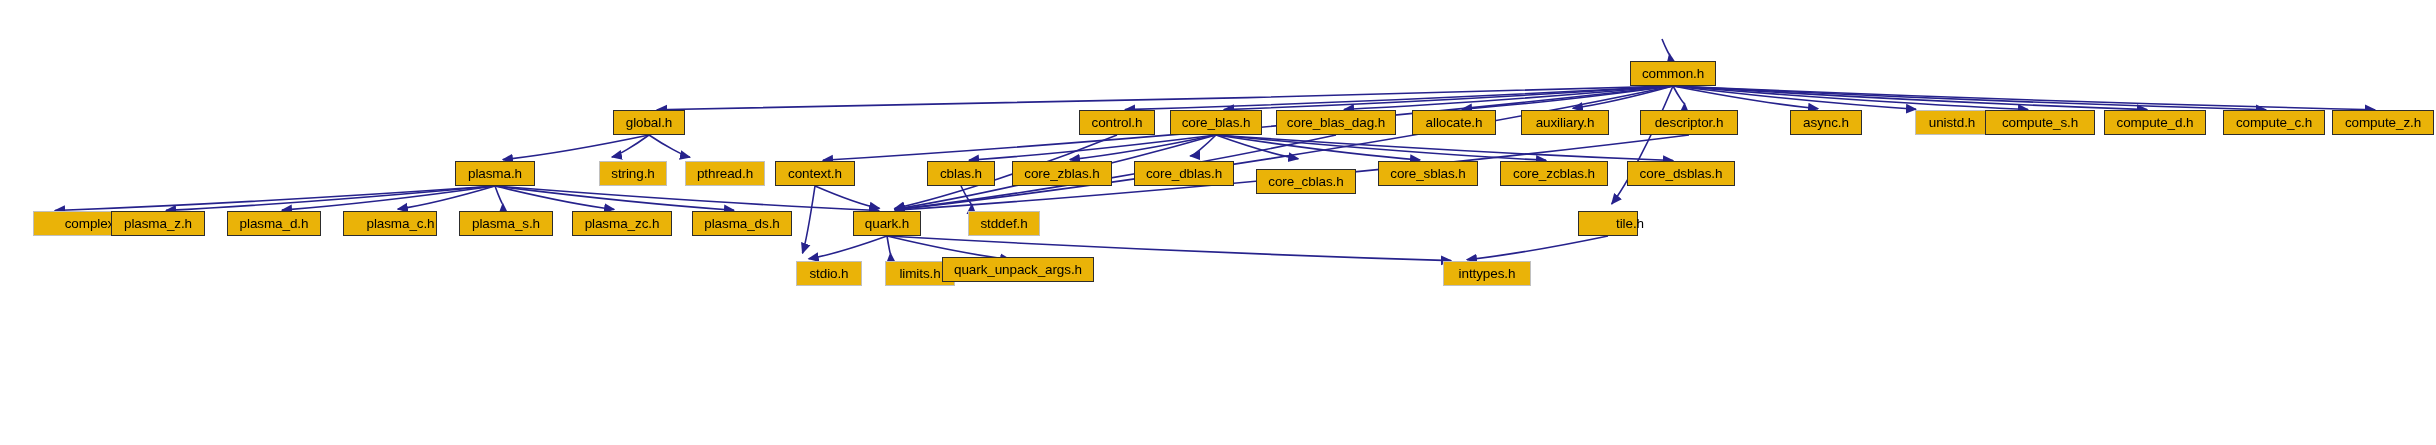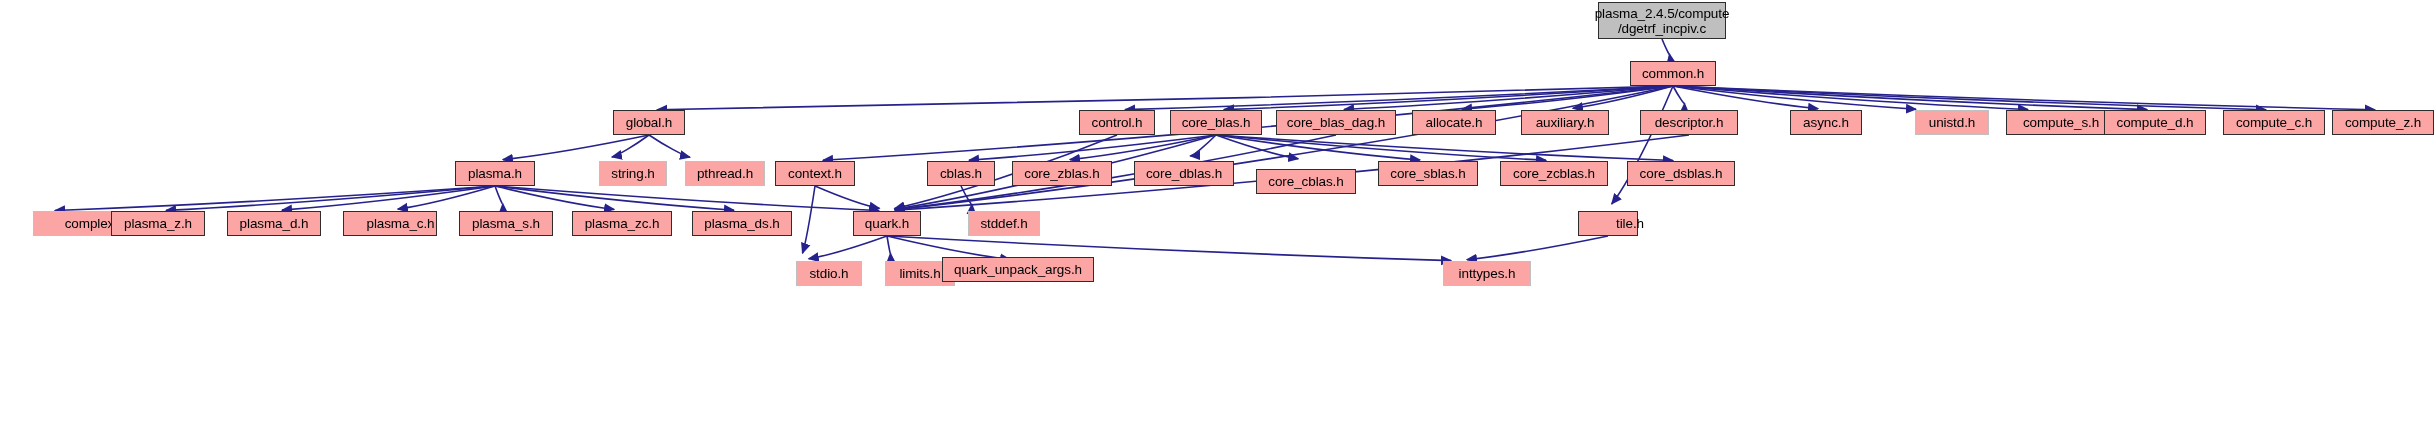--- a/index.html
+++ b/index.html
@@ -26,21 +26,21 @@
   .node {
     position: absolute;
     box-sizing: border-box;
     display: flex;
     align-items: center;
     justify-content: center;
     text-align: center;
     font-size: 13.5px;
     line-height: 15px;
     color: #000000;
-    background: #fca5a5;
+    background: #eab308;
     border: 1.5px solid #2d2d2d;
     white-space: pre;
     letter-spacing: -0.1px;
   }
   .node.external {
     border: 1.5px solid #c0c0c0;
     margin-left: 28px;
   }
   .node.root {
     background: #bfbfbf;
@@ -98,33 +98,31 @@
       <path d="M 495 186 C 578.98 196.5 672.84 206 734.0406653820334 210.1943993301653" stroke="#26228c" stroke-width="1.6" fill="none" marker-end="url(#arrow)"></path>
       <path d="M 495 186 C 626.35 196.5 777.24 206 879.0162198012542 210.49083034446775" stroke="#26228c" stroke-width="1.6" fill="none" marker-end="url(#arrow)"></path>
       <path d="M 815 186 C 839.48 196.5 866.84 206 879.4426106861217 208.3759064882367" stroke="#26228c" stroke-width="1.6" fill="none" marker-end="url(#arrow)"></path>
       <path d="M 815 186 C 810.24 217.5 804.92 246 802.4679769048231 253.13583800987632" stroke="#26228c" stroke-width="1.6" fill="none" marker-end="url(#arrow)"></path>
       <path d="M 887 236 C 857.76 246.5 825.08 256 808.6819978284999 258.7668610963663" stroke="#26228c" stroke-width="1.6" fill="none" marker-end="url(#arrow)"></path>
       <path d="M 887 236 C 888.7 246.5 890.6 256 890.4310709188945 253.15535459447264" stroke="#26228c" stroke-width="1.6" fill="none" marker-end="url(#arrow)"></path>
       <path d="M 887 236 C 931.54 246.5 981.3199999999999 256 1010.1418169947542 259.5003467547241" stroke="#26228c" stroke-width="1.6" fill="none" marker-end="url(#arrow)"></path>
       <path d="M 887 236 C 1072.35 246.5 1298.84 256 1451.0076300307835 260.65068313071606" stroke="#26228c" stroke-width="1.6" fill="none" marker-end="url(#arrow)"></path>
       <path d="M 1608 236 C 1557.34 246.5 1500.72 256 1466.8897156077933 259.6762222134575" stroke="#26228c" stroke-width="1.6" fill="none" marker-end="url(#arrow)"></path>
     </svg>
-<div class="node root" style="left: 1598px; top: 2px; width: 128px; height: 37px;">plasma_2.4.5/compute
-/dgetrf_incpiv.c</div>
     <div class="node" style="left: 1630px; top: 61px; width: 86px; height: 25px;">common.h</div>
     <div class="node" style="left: 613px; top: 110px; width: 72px; height: 25px;">global.h</div>
     <div class="node" style="left: 1079px; top: 110px; width: 76px; height: 25px;">control.h</div>
     <div class="node" style="left: 1170px; top: 110px; width: 92px; height: 25px;">core_blas.h</div>
     <div class="node" style="left: 1276px; top: 110px; width: 120px; height: 25px;">core_blas_dag.h</div>
     <div class="node" style="left: 1412px; top: 110px; width: 84px; height: 25px;">allocate.h</div>
     <div class="node" style="left: 1521px; top: 110px; width: 88px; height: 25px;">auxiliary.h</div>
     <div class="node" style="left: 1640px; top: 110px; width: 98px; height: 25px;">descriptor.h</div>
     <div class="node" style="left: 1790px; top: 110px; width: 72px; height: 25px;">async.h</div>
     <div class="node external" style="left: 1887px; top: 110px; width: 74px; height: 25px;">unistd.h</div>
-    <div class="node" style="left: 1985px; top: 110px; width: 110px; height: 25px; margin-left: 21px;">compute_s.h</div>
+    <div class="node" style="left: 1985px; top: 110px; width: 110px; height: 25px;">compute_s.h</div>
     <div class="node" style="left: 2104px; top: 110px; width: 102px; height: 25px;">compute_d.h</div>
     <div class="node" style="left: 2223px; top: 110px; width: 102px; height: 25px;">compute_c.h</div>
     <div class="node" style="left: 2332px; top: 110px; width: 102px; height: 25px;">compute_z.h</div>
     <div class="node" style="left: 455px; top: 161px; width: 80px; height: 25px;">plasma.h</div>
     <div class="node external" style="left: 571px; top: 161px; width: 68px; height: 25px;">string.h</div>
     <div class="node external" style="left: 657px; top: 161px; width: 80px; height: 25px; text-align: right;">pthread.h</div>
     <div class="node" style="left: 775px; top: 161px; width: 80px; height: 25px;">context.h</div>
     <div class="node" style="left: 927px; top: 161px; width: 68px; height: 25px;">cblas.h</div>
     <div class="node" style="left: 1012px; top: 161px; width: 100px; height: 25px;">core_zblas.h</div>
     <div class="node" style="left: 1134px; top: 161px; width: 100px; height: 25px;">core_dblas.h</div>

